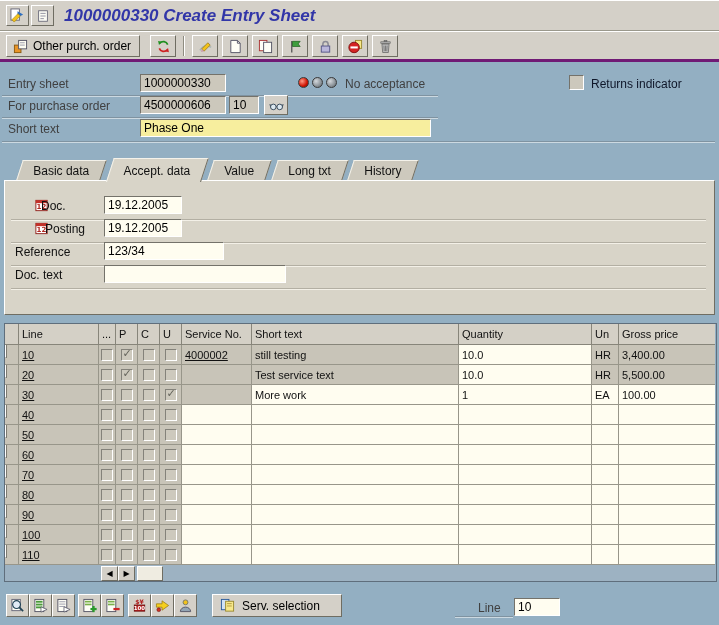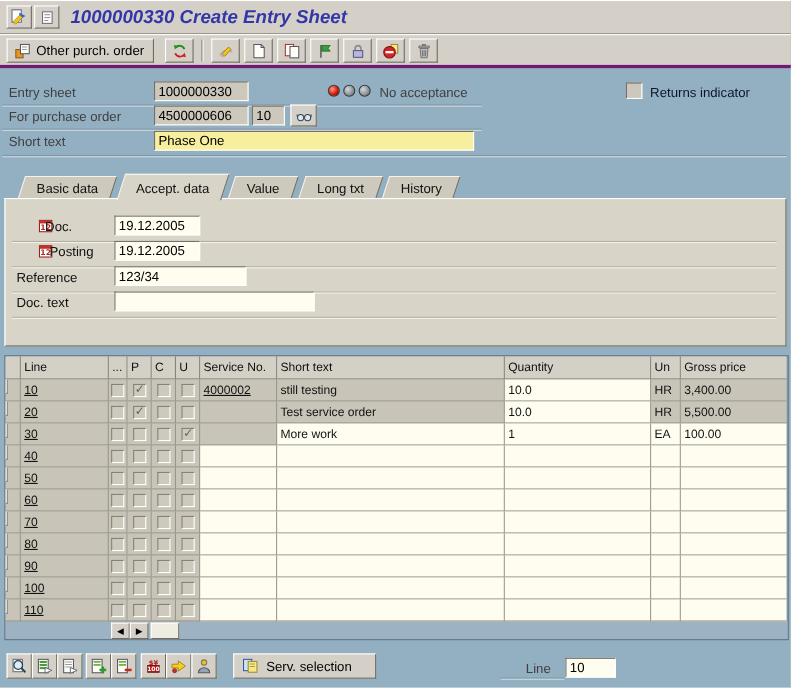--- a/index.html
+++ b/index.html
@@ -347,21 +347,21 @@
               <span class="mark">✓</span>
             </span>
           </div>
           <div class="cell c-c ckcell bg-g">
             <span class="ck"></span>
           </div>
           <div class="cell c-u ckcell bg-g">
             <span class="ck"></span>
           </div>
           <div class="cell c-serv bg-g"></div>
-          <div class="cell c-short bg-g">Test service order</div>
+          <div class="cell c-short bg-g">Test service text</div>
           <div class="cell c-qty bg-c">10.0</div>
           <div class="cell c-un bg-g">HR</div>
           <div class="cell c-gross bg-g">5,500.00</div>
         </div>
         <div class="trow">
           <div class="cell c-sel bg-g"><span class="selbtn"></span></div>
           <div class="cell c-line bg-g"><span class="ulink">30</span></div>
           <div class="cell c-dots ckcell bg-g">
             <span class="ck"></span>
           </div>

